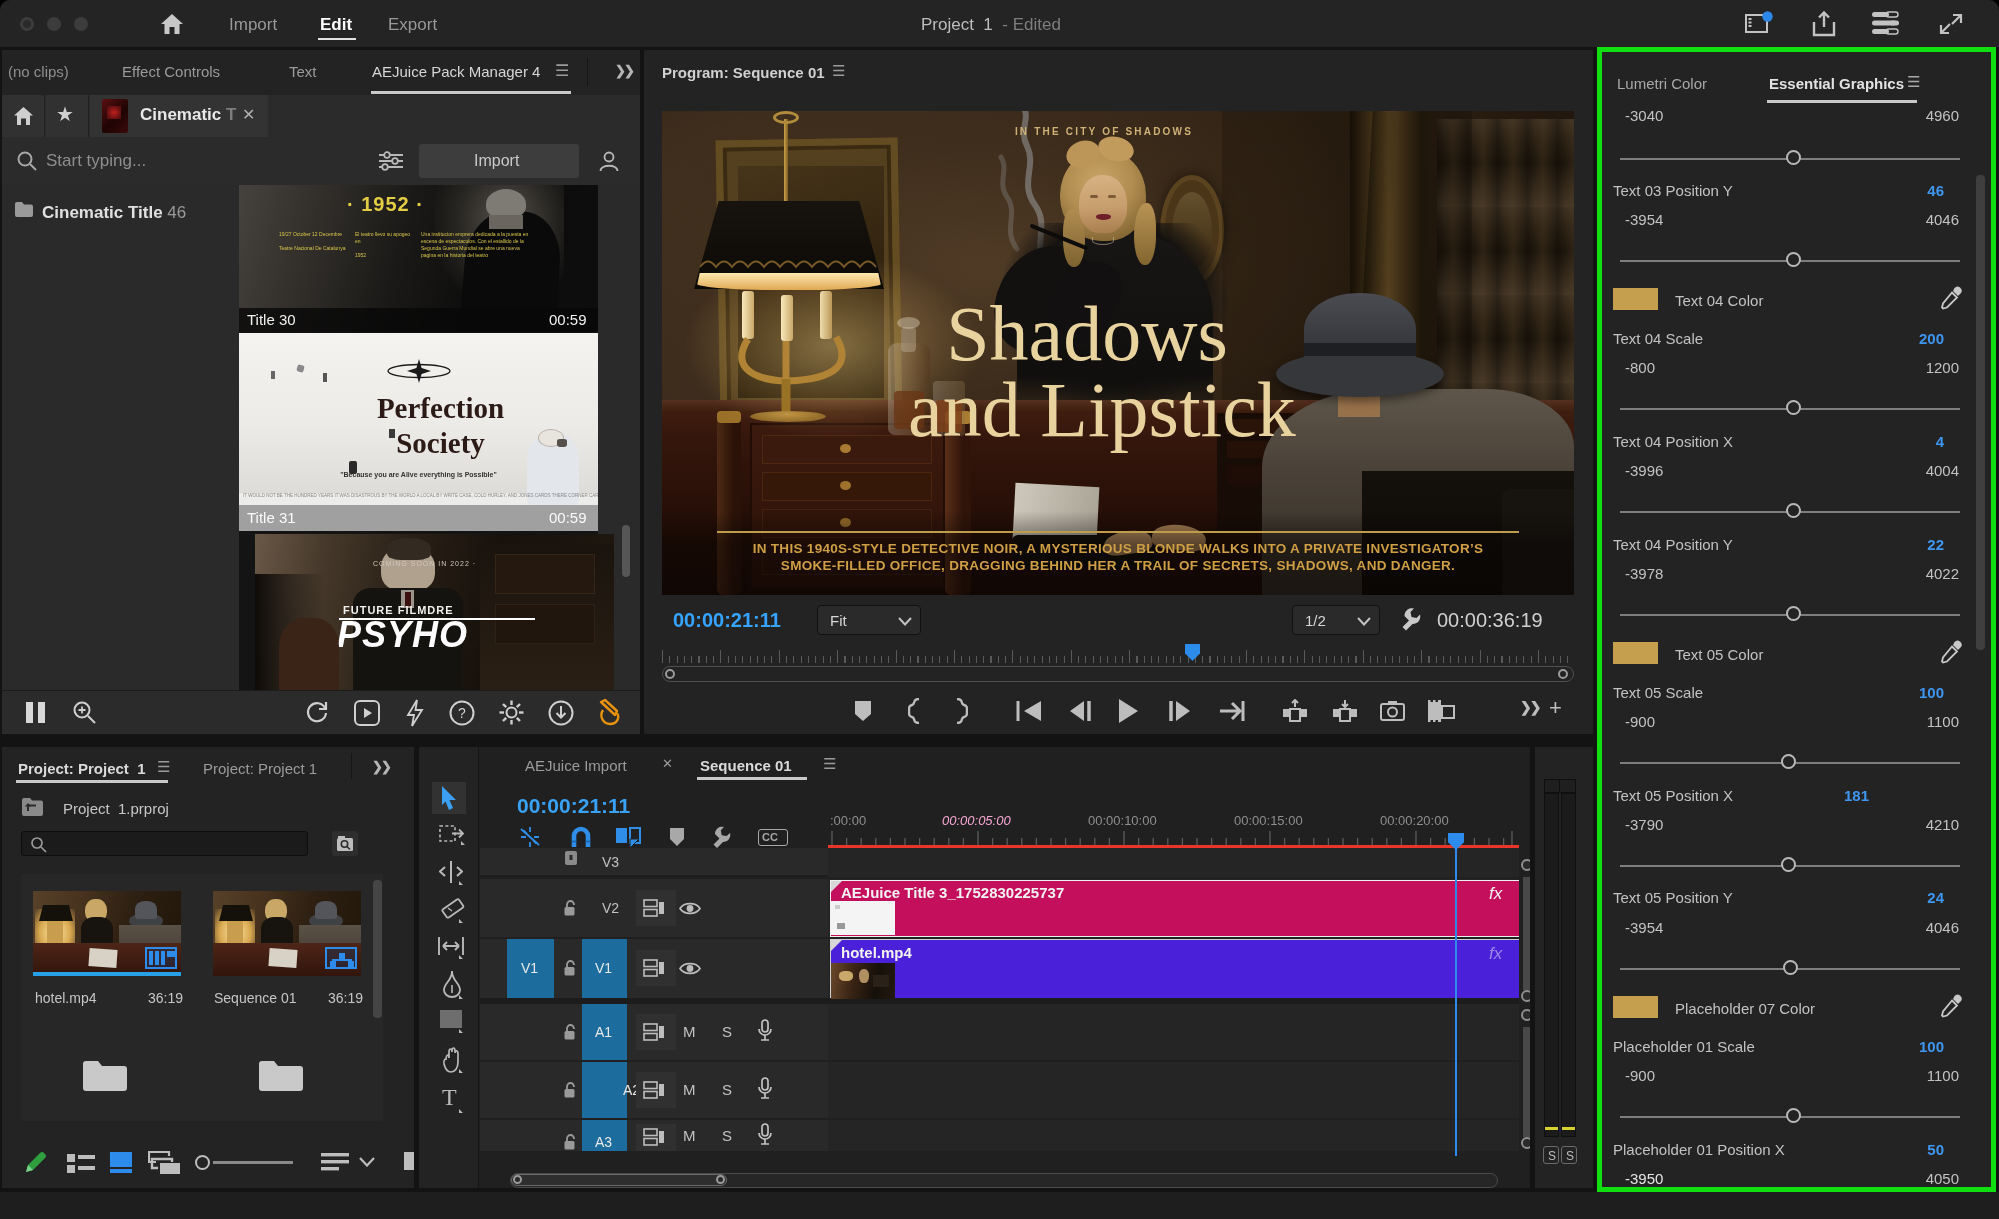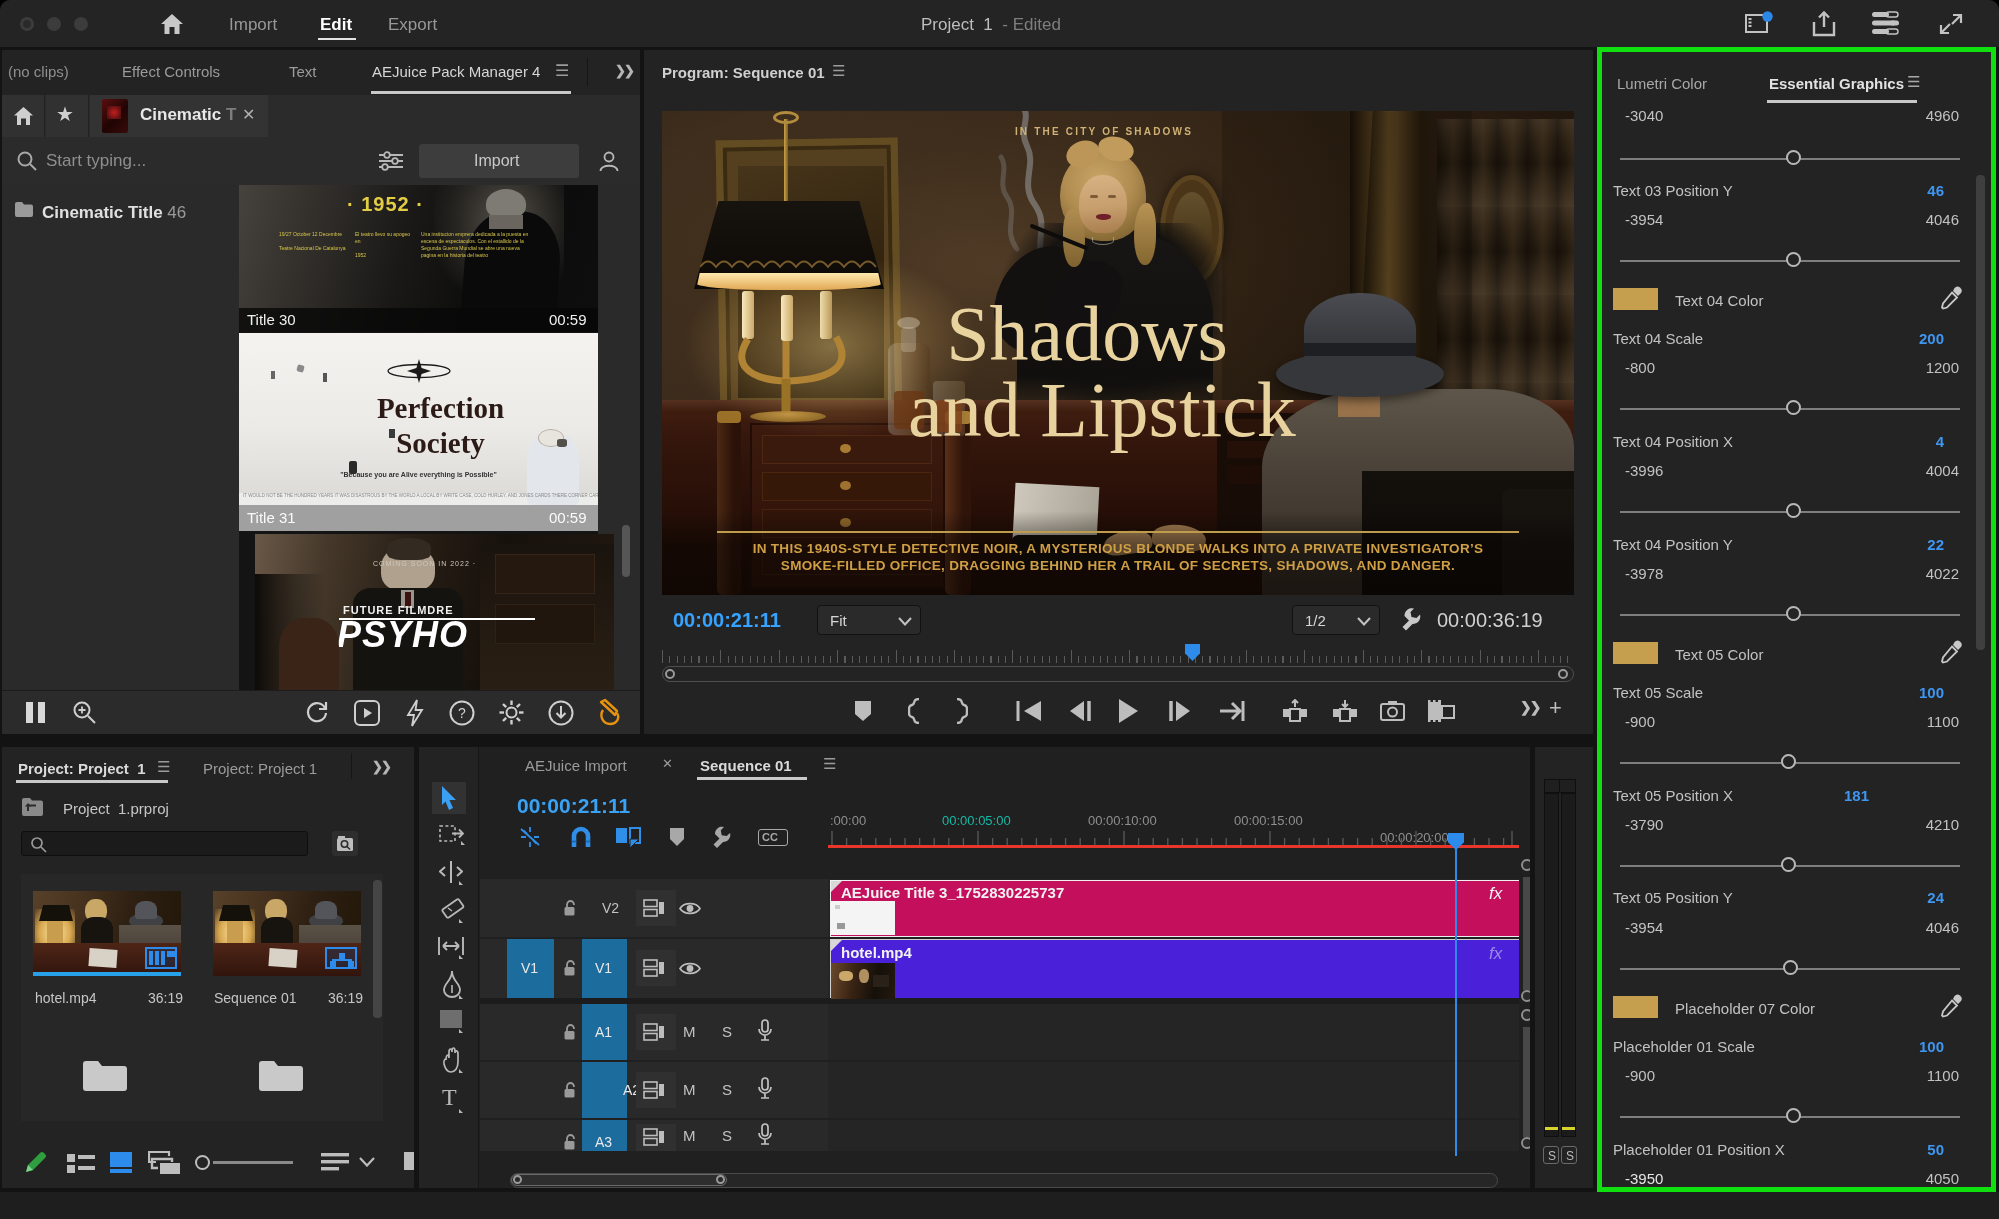--- a/index.html
+++ b/index.html
@@ -516,20 +516,28 @@
         <path d="M1 1 L15 1 L15 12 L8 19 L1 12 Z" fill="#a8a8a8"></path>
       </svg>
   <svg class="abs" style="left:293px;top:78px;" width="24" height="24" viewBox="0 0 24 24">
         <path d="M9 2 A7 7 0 0 0 2.5 11.5 L6.5 8 L12 9.5 L13.5 15 L10 19 A7 7 0 0 0 19.5 12 L23 23" fill="none" stroke="#a8a8a8" stroke-width="0"></path>
         <path d="M3 9 A7 7 0 0 1 12 2 L8.8 5.2 L9.7 10.2 L14.7 11.1 L18 8 A7 7 0 0 1 11 17 L5 23 L1.5 19.5 L7.5 13.5" fill="#a8a8a8"></path>
       </svg>
   <div class="abs" style="left:339px;top:82px;width:30px;height:17px;border:1.8px solid #a8a8a8;border-radius:3px;">
     <div class="txt" style="left:3px;top:1px;font-size:11px;color:#a8a8a8;font-weight:bold;">CC</div>
   </div>
 
+  <div class="abs" style="left:61px;top:101px;width:1039px;height:29px;background:#292929;border-bottom:2px solid #1e1e1e;">
+    <div class="abs" style="left:348px;top:0;width:691px;height:29px;background:#252525;"></div>
+    <svg class="abs" style="left:84px;top:2px;" width="14" height="16" viewBox="0 0 14 16">
+          <rect x="1" y="1" width="12" height="14" rx="2" fill="#8a8a8a"></rect>
+          <rect x="5.5" y="5" width="3" height="5" fill="#292929"></rect>
+        </svg>
+    <div class="txt" style="left:122px;top:6px;font-size:14px;color:#c2c2c2;">V3</div>
+  </div>
 
   <div class="abs" style="left:61px;top:132px;width:1039px;height:58px;background:#292929;">
     <div class="abs" style="left:348px;top:0;width:691px;height:58px;background:#252525;"></div>
     <svg class="abs" style="left:83px;top:21px;" width="15" height="17" viewBox="0 0 15 17">
           <path d="M4 7 L4 5 a3.5 4 0 0 1 7 0" fill="none" stroke="#9a9a9a" stroke-width="1.8"></path>
           <rect x="1.5" y="7" width="10" height="8.5" rx="1.5" fill="#9a9a9a"></rect>
         </svg>
     <div class="txt" style="left:122px;top:21px;font-size:14px;color:#c2c2c2;">V2</div>
     <div class="abs" style="left:156px;top:11px;width:40px;height:36px;background:#303030;"></div>
     <svg class="abs" style="left:163px;top:20px;" width="22" height="18" viewBox="0 0 22 18">
@@ -632,24 +640,24 @@
     <div class="txt" style="left:203px;top:7px;font-size:15px;color:#c2c2c2;">M</div>
     <div class="txt" style="left:242px;top:7px;font-size:15px;color:#c2c2c2;">S</div>
     <svg class="abs" style="left:277px;top:3px;" width="16" height="24" viewBox="0 0 16 24">
           <rect x="5" y="1" width="6" height="12" rx="3" fill="none" stroke="#c2c2c2" stroke-width="1.7"></rect>
           <path d="M2 10 a6 6 0 0 0 12 0 M8 16 L8 21 M4 21 L12 21" fill="none" stroke="#c2c2c2" stroke-width="1.7"></path>
         </svg>
   </div>
 
   <div class="abs" style="left:409px;top:63px;width:691px;height:38px;background:#202020;">
     <div class="txt" style="left:2px;top:3px;font-size:13px;color:#8e8e8e;">:00:00</div>
-    <div class="txt" style="left:114px;top:3px;font-size:13px;color:#14b8a6;">00:00:05:00</div>
+    <div class="txt" style="left:114px;top:3px;font-size:13px;color:#f9a8d4;font-style:italic;">00:00:05:00</div>
     <div class="txt" style="left:260px;top:3px;font-size:13px;color:#8e8e8e;">00:00:10:00</div>
     <div class="txt" style="left:406px;top:3px;font-size:13px;color:#8e8e8e;">00:00:15:00</div>
-    <div class="txt" style="left:552px;top:3px;font-size:13px;color:#8e8e8e;margin-top:17px;">00:00:20:00</div>
+    <div class="txt" style="left:552px;top:3px;font-size:13px;color:#8e8e8e;">00:00:20:00</div>
     <svg class="abs" style="left:0;top:0;" width="691" height="38" viewBox="0 0 691 38">
       <g stroke="#5a5a5a" stroke-width="1.3">
         <path d="M4 21 L4 35 M150 21 L150 35 M296 21 L296 35 M442 21 L442 35 M588 21 L588 35 M684 21 L684 35"></path>
         <path d="M18.6 28 L18.6 35 M33.2 28 L33.2 35 M47.8 28 L47.8 35 M62.4 28 L62.4 35 M77 28 L77 35 M91.6 28 L91.6 35 M106.2 28 L106.2 35 M120.8 28 L120.8 35 M135.4 28 L135.4 35"></path>
         <path d="M164.6 28 L164.6 35 M179.2 28 L179.2 35 M193.8 28 L193.8 35 M208.4 28 L208.4 35 M223 28 L223 35 M237.6 28 L237.6 35 M252.2 28 L252.2 35 M266.8 28 L266.8 35 M281.4 28 L281.4 35"></path>
         <path d="M310.6 28 L310.6 35 M325.2 28 L325.2 35 M339.8 28 L339.8 35 M354.4 28 L354.4 35 M369 28 L369 35 M383.6 28 L383.6 35 M398.2 28 L398.2 35 M412.8 28 L412.8 35 M427.4 28 L427.4 35"></path>
         <path d="M456.6 28 L456.6 35 M471.2 28 L471.2 35 M485.8 28 L485.8 35 M500.4 28 L500.4 35 M515 28 L515 35 M529.6 28 L529.6 35 M544.2 28 L544.2 35 M558.8 28 L558.8 35 M573.4 28 L573.4 35"></path>
         <path d="M602.6 28 L602.6 35 M617.2 28 L617.2 35 M631.8 28 L631.8 35 M646.4 28 L646.4 35 M661 28 L661 35 M675.6 28 L675.6 35"></path>
       </g>
     </svg>

